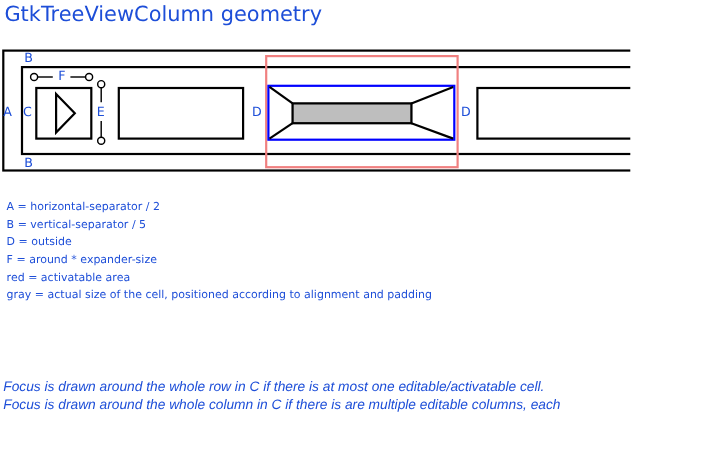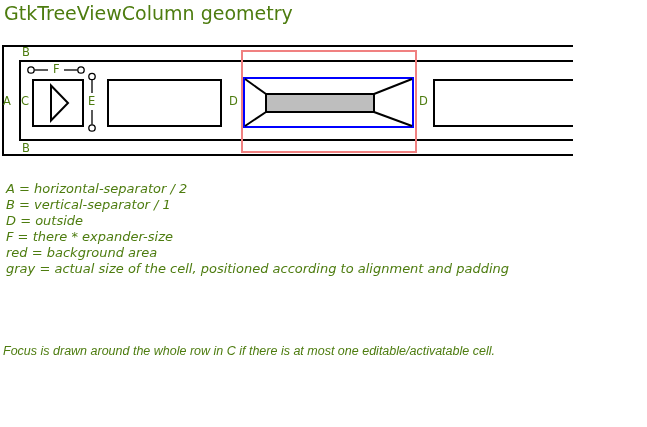--- a/index.html
+++ b/index.html
@@ -1,17 +1,17 @@
 <!DOCTYPE html>
 <html><head>
 <meta charset="utf-8">
 <style>
   html,body{margin:0;padding:0;background:#fff;}
   .page{position:relative;width:573px;height:427px;background:#ffffff;overflow:hidden;
-        font-family:"DejaVu Sans",sans-serif;color:#4d7c0f;}
+        font-family:"DejaVu Sans",sans-serif;color:#1d4ed8;}
   .abs{position:absolute;box-sizing:border-box;}
 
   .title{left:4px;top:2px;font-size:19px;font-weight:400;white-space:nowrap;}
 
   
   .outer-rect{left:2px;top:45px;width:641px;height:111px;border:2px solid #000;background:#fff;}
   .inner-rect{left:19px;top:60px;width:611px;height:81px;border:2px solid #000;background:#fff;}
   .expander-box{left:32px;top:79px;width:52px;height:48px;border:2px solid #000;background:#fff;}
   .cell-left{left:107px;top:79px;width:115px;height:48px;border:2px solid #000;background:#fff;}
   .cell-right{left:433px;top:79px;width:177px;height:48px;border:2px solid #000;background:#fff;}
@@ -30,21 +30,21 @@
   .lab-d-left{left:229px;top:95px;}
   .lab-d-right{left:419px;top:95px;}
   .lab-c-right{left:613px;top:95px;}
   .lab-a-right{left:632px;top:95px;}
   .lab-c-top-right{left:586px;top:63px;}
   .lab-c-bottom-right{left:586px;top:128px;}
   .lab-e{left:88px;top:95px;}
   .lab-f{left:53px;top:63px;}
 
   
-  .legend{left:6px;top:181px;font-size:13px;line-height:16px;white-space:nowrap;font-style:italic;}
+  .legend{left:6px;top:181px;font-size:10px;line-height:16px;white-space:nowrap;}
   .notes{left:3px;top:343px;font-family:"Liberation Sans",sans-serif;font-size:12.5px;
          line-height:17px;white-space:nowrap;font-style:italic;}
 </style>
 </head>
 <body>
 
 <div class="page">
 
   <div class="abs title">GtkTreeViewColumn geometry</div>
 
@@ -87,24 +87,25 @@
     <span class="abs dlabel lab-c-right">C</span>
     <span class="abs dlabel lab-a-right">A</span>
     <span class="abs dlabel lab-c-top-right">C</span>
     <span class="abs dlabel lab-c-bottom-right">C</span>
     <span class="abs dlabel lab-e">E</span>
     <span class="abs dlabel lab-f">F</span>
   </div>
 
   <div class="abs legend">
     <div>A = horizontal-separator / 2</div>
-    <div>B = vertical-separator / 1</div>
+    <div>B = vertical-separator / 5</div>
     <div>D = outside</div>
-    <div>F = there * expander-size</div>
-    <div>red = background area</div>
+    <div>F = around * expander-size</div>
+    <div>red = activatable area</div>
     <div>gray = actual size of the cell, positioned according to alignment and padding</div>
   </div>
 
   <div class="abs notes">
     <div>Focus is drawn around the whole row in C if there is at most one editable/activatable cell.</div>
+    <div>Focus is drawn around the whole column in C if there is are multiple editable columns, each</div>
   </div>
 
 </div>
 
 </body></html>

